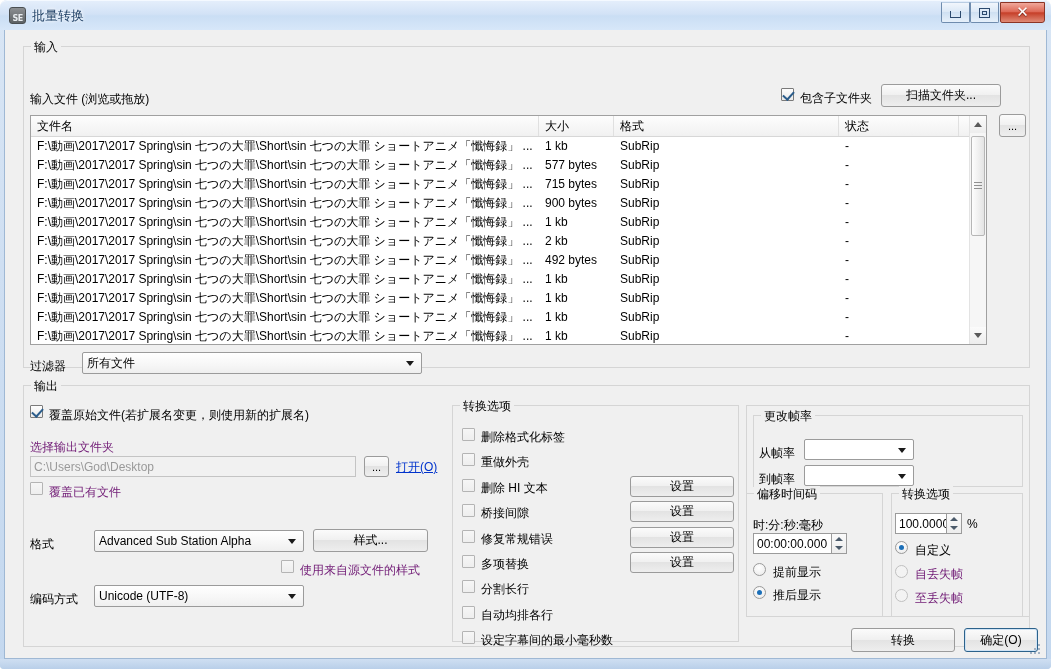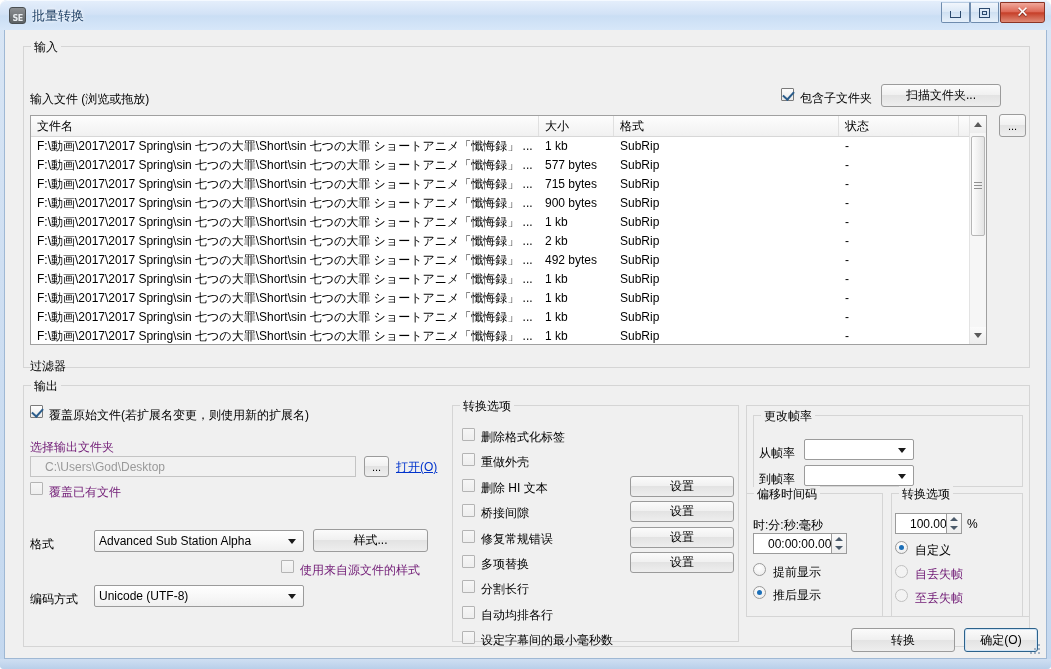--- a/index.html
+++ b/index.html
@@ -104,21 +104,21 @@
     font-size: 12px; color: #000; text-align: center;
     display: flex; align-items: center; justify-content: center;
     white-space: nowrap;
   }
   .btn.def { border-color: #2c628b; box-shadow: inset 0 0 0 1px #cfe3f5; }
 
   
   .tb {
     position: absolute; background: #ffffff; border: 1px solid #9b9b9b;
     font-size: 12px; color: #000; display: flex; align-items: center;
-    padding-left: 14px; white-space: nowrap; overflow: hidden;
+    padding-left: 3px; white-space: nowrap; overflow: hidden;
   }
   .tb.dis { background: #f1f1f1; color: #9a9a9a; border-color:#c4c4c4; }
 
   
   .cbx {
     position: absolute;
     background: linear-gradient(180deg,#ffffff 0%,#f7f7f7 55%,#efefef 100%);
     border: 1px solid #9b9b9b; border-radius: 2px;
     font-size: 12px; color: #000; display: flex; align-items: center;
     padding-left: 4px; white-space: nowrap; overflow: hidden;
@@ -302,20 +302,24 @@
         </div>
         <div class="sb-btn" id="sb-dn">
           <span class="sb-arrow-dn"></span>
         </div>
       </div>
     </div>
 
     <div class="btn" style="left:994px; top:84px; width:27px; height:23px; font-size:11px;">...</div>
 
     <div class="lbl" style="left:25px; top:328px;">过滤器</div>
+    <div class="cbx" style="left:77px; top:322px; width:340px; height:22px;">
+      <span>所有文件</span>
+      <span class="arrow"></span>
+    </div>
 
     <div class="groupbox" style="left:18px; top:355px; width:1007px; height:262px;">
       <span class="group-legend">输出</span>
     </div>
 
     <div class="cb checked" style="left:25px; top:375px;"></div>
     <div class="lbl" style="left:44px; top:377px;">覆盖原始文件(若扩展名变更，则使用新的扩展名)</div>
 
     <div class="lbl dis" style="left:25px; top:409px;">选择输出文件夹</div>
     <div class="tb dis" style="left:25px; top:426px; width:326px; height:21px;">C:\Users\God\Desktop</div>

